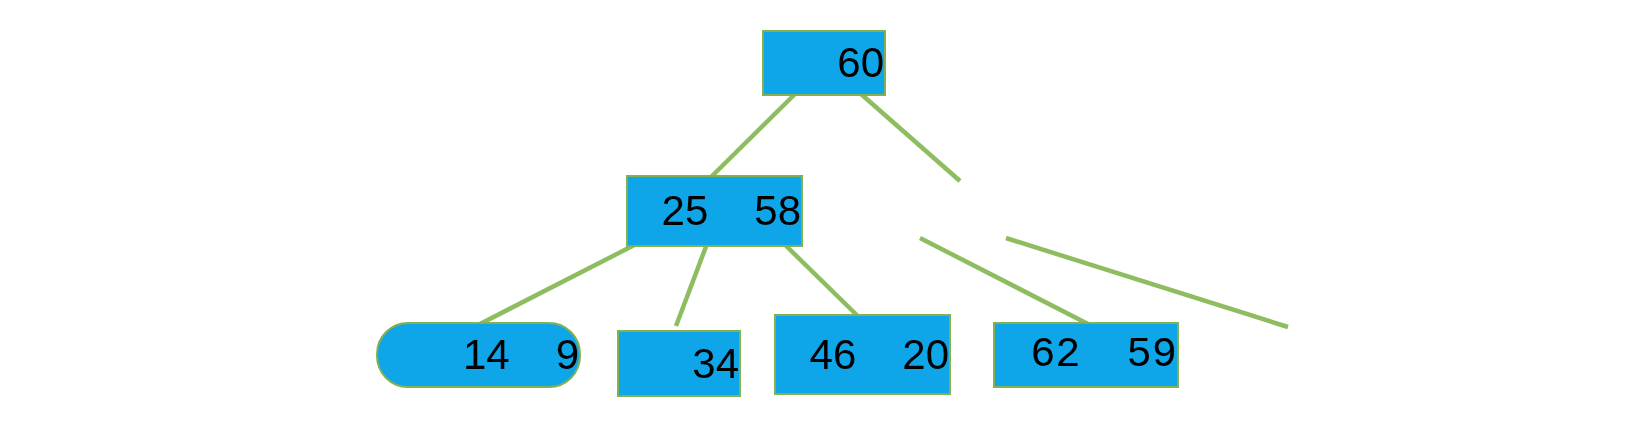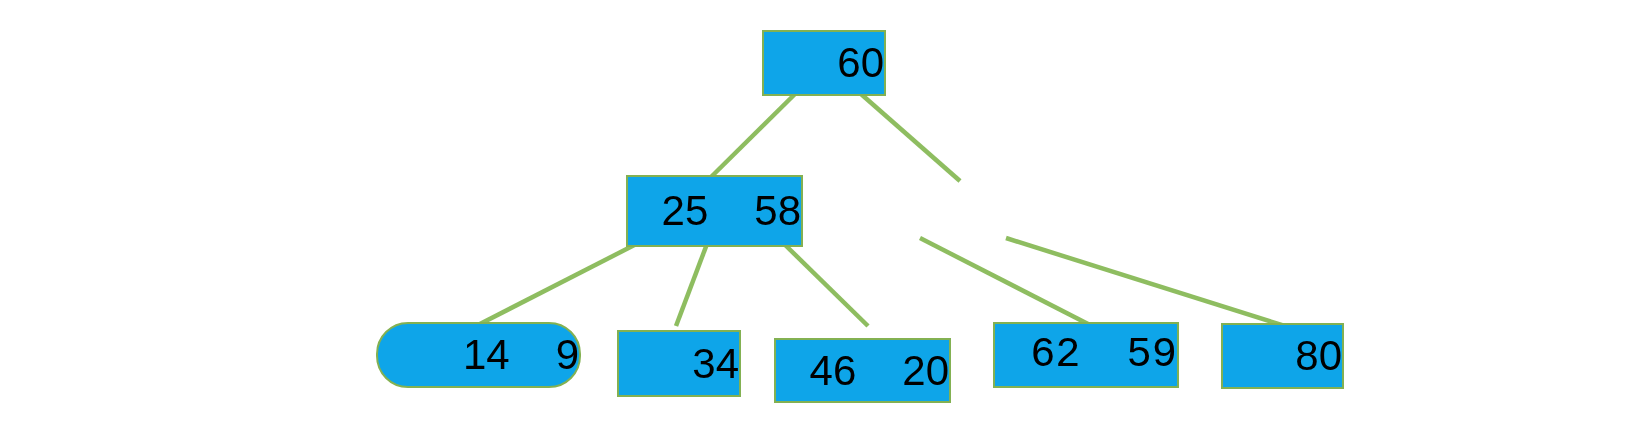--- a/index.html
+++ b/index.html
@@ -72,27 +72,24 @@
 
   <div class="node" style="left:376px; top:322px; width:205px; height:66px;border-radius:32px;">
     <span class="key">14</span>
     <span class="key">9</span>
   </div>
 
   <div class="node" style="left:617px; top:322px; width:124px; height:67px;margin-top:8px;">
     <span class="key">34</span>
   </div>
 
-  <div class="node" style="left:774px; top:338px; width:177px; height:65px;">
+  <div class="node" style="left:774px; top:314px; width:177px; height:81px;">
     <span class="key">46</span>
     <span class="key">20</span>
   </div>
 
   <div class="node" style="left:993px; top:322px; width:186px; height:66px;font-family:Liberation Mono, monospace;">
     <span class="key">62</span>
     <span class="key">59</span>
   </div>
 
-  <div class="node" style="left:1221px; top:323px; width:123px; height:66px;">
-    <span class="key">80</span>
-  </div>
 
 </div>
 
 </body></html>

